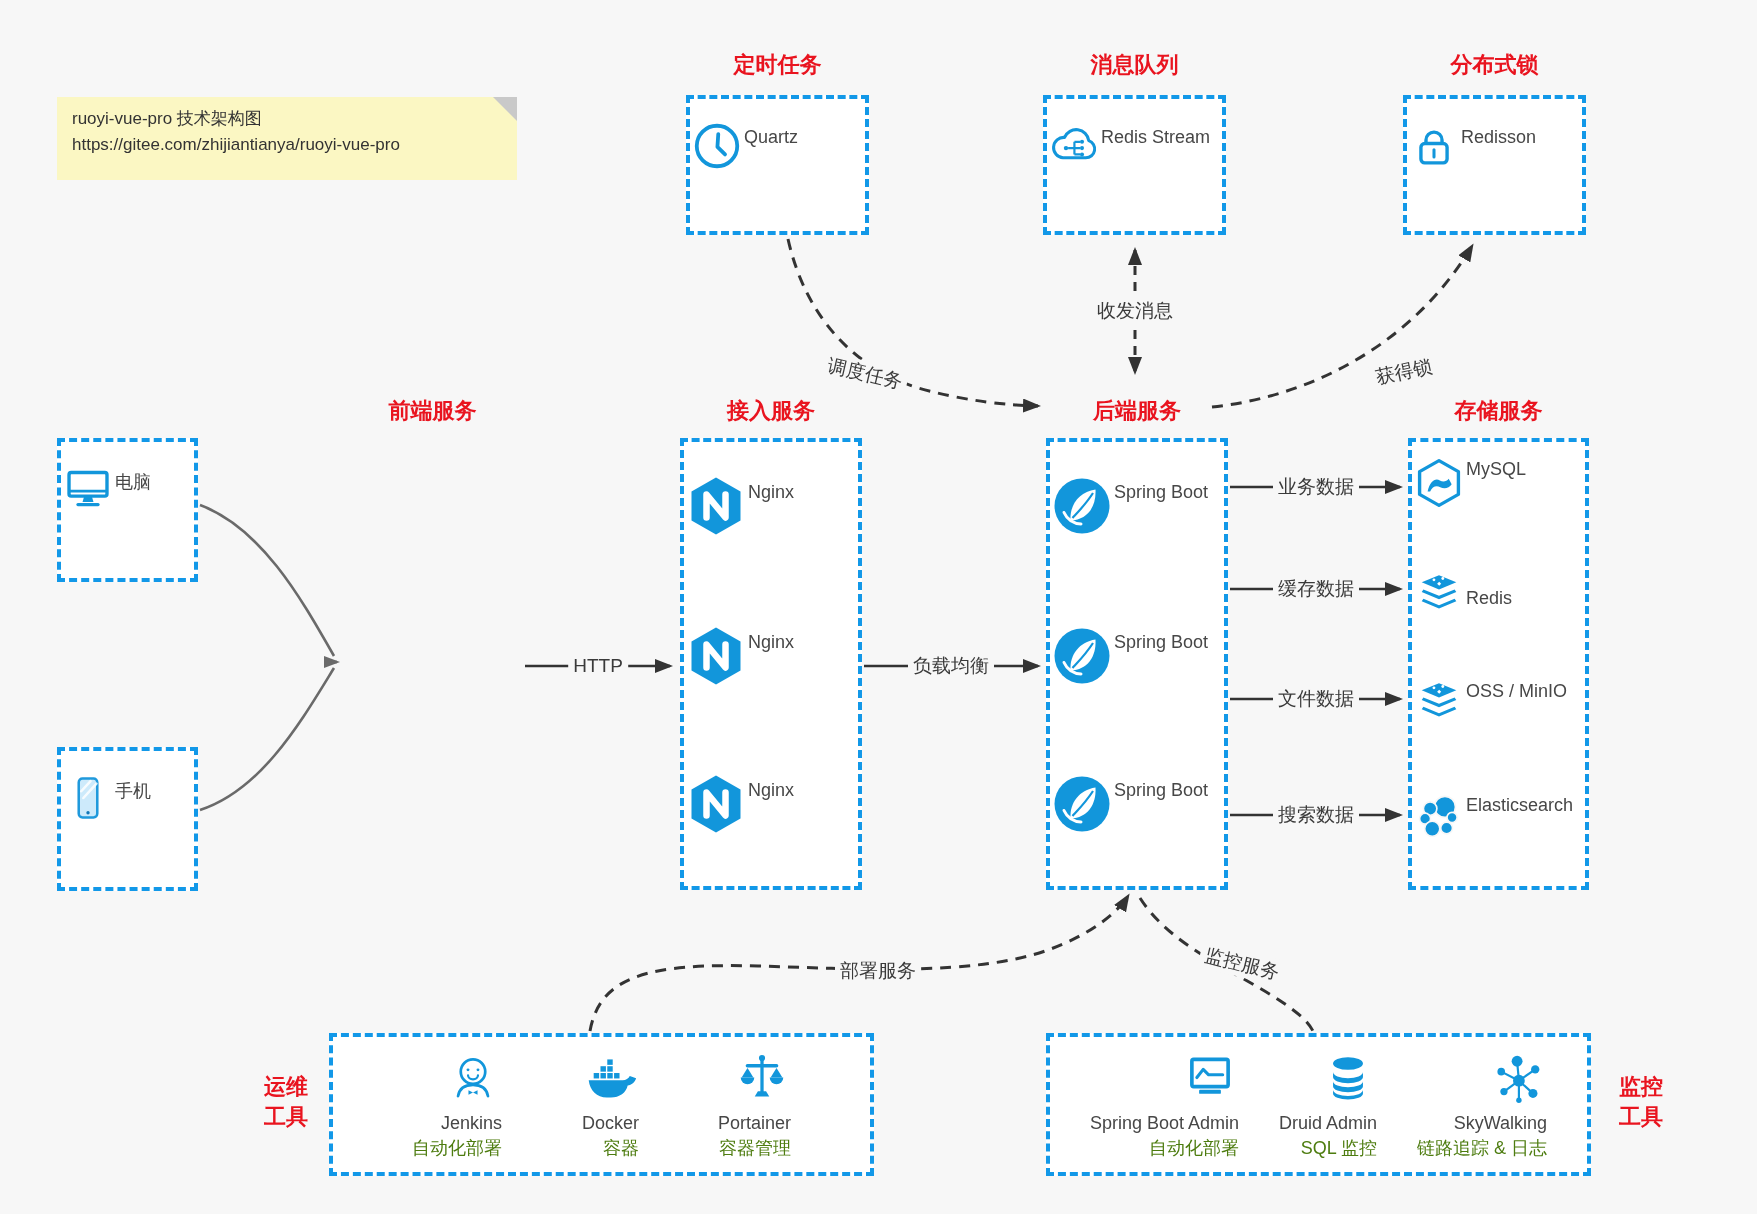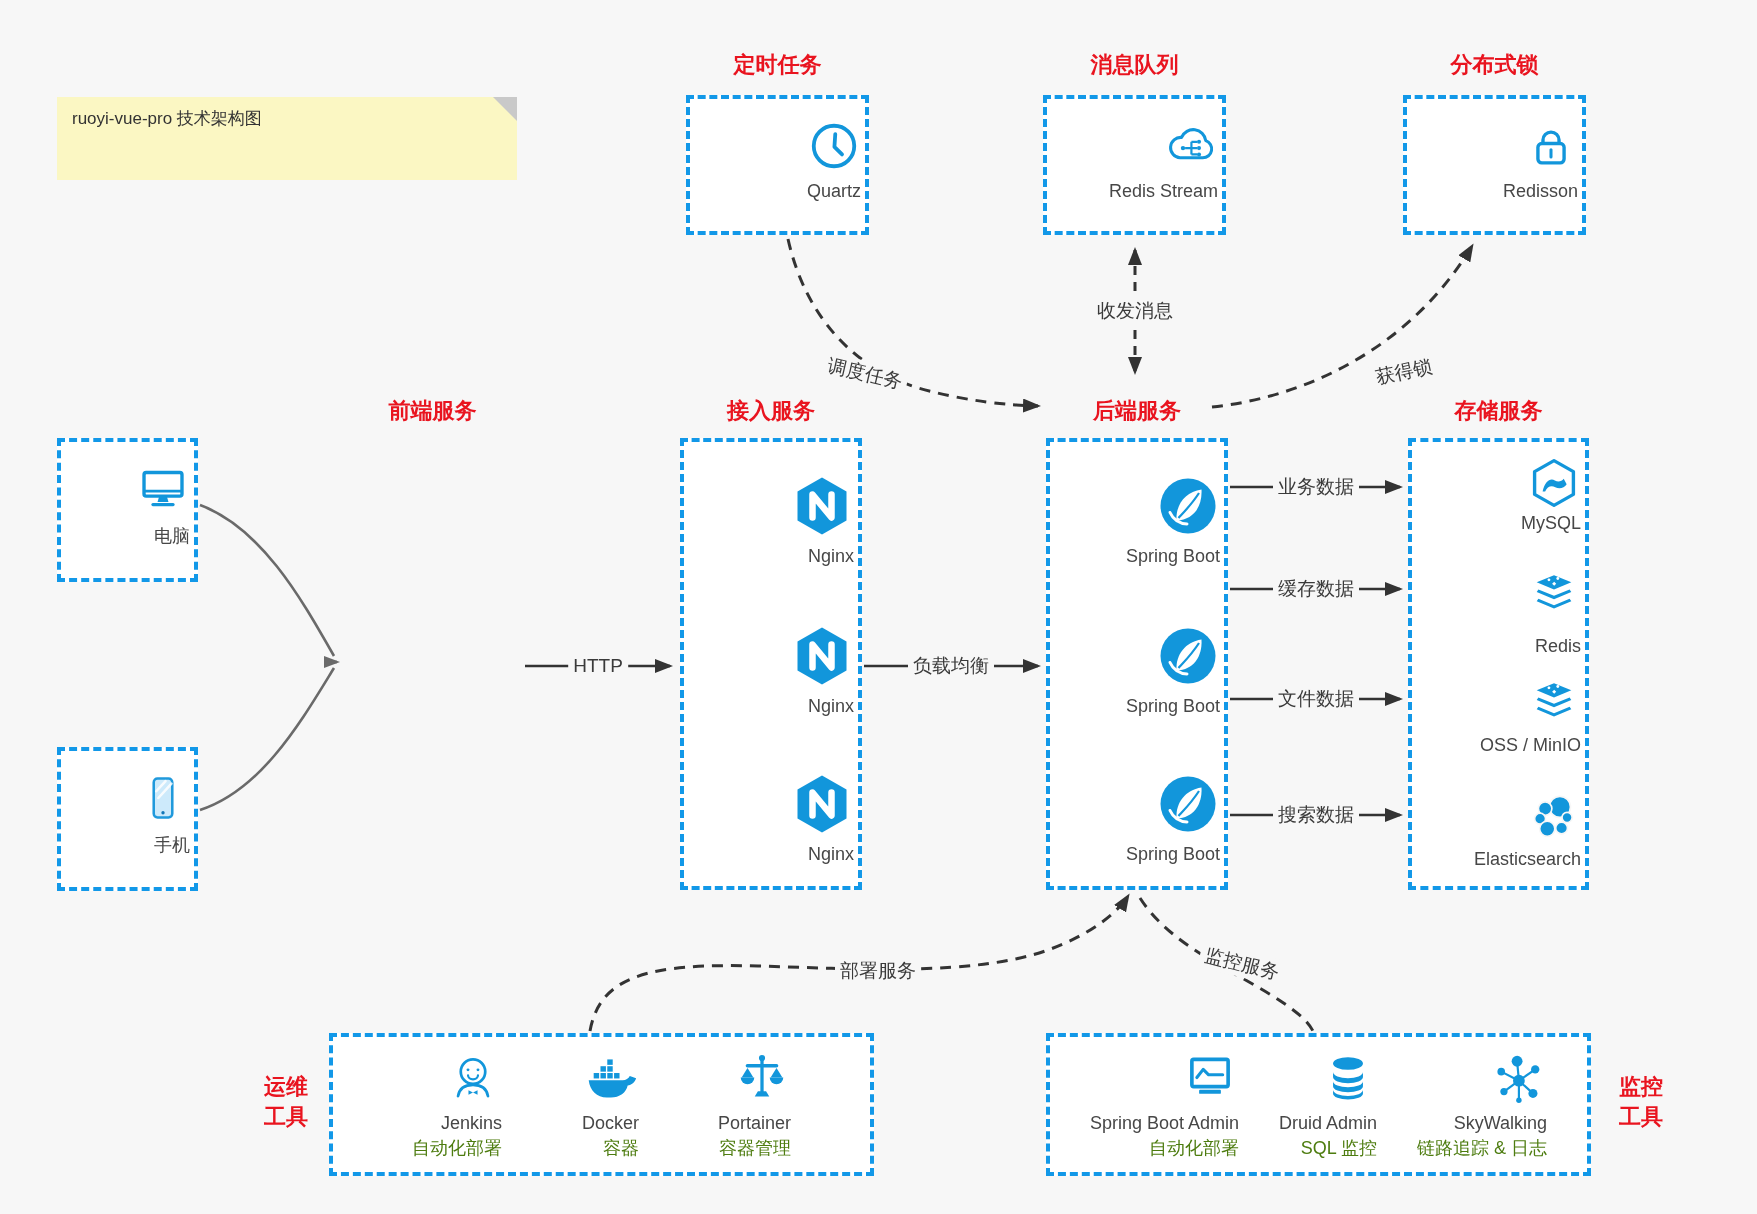--- a/index.html
+++ b/index.html
@@ -1,21 +1,21 @@
 <!DOCTYPE html>
 <html><head>
 <meta charset="utf-8">
 <style>
   html,body{margin:0;padding:0;background:#f7f7f7;}
   .canvas{position:relative;width:1757px;height:1214px;background:#f7f7f7;overflow:hidden;
           font-family:"Liberation Sans","DejaVu Sans",sans-serif;}
   .overlay{position:absolute;left:0;top:0;z-index:1;}
   .box{position:absolute;background:#fff;border:4px dashed #1298e8;box-sizing:border-box;z-index:2;}
   .gtitle{position:absolute;color:#e9141f;font-weight:700;font-size:22px;text-align:center;z-index:3;}
-  .node{position:absolute;left:0;right:4px;display:flex;flex-direction:column;align-items:flex-end;}
+  .node{position:absolute;left:0;right:4px;display:flex;flex-direction:row;align-items:flex-start;}
   .nlabel{margin-top:8px;font-size:18px;color:#474747;white-space:nowrap;}
   .ic-m{width:64px;height:64px;display:block;}
   .ic-s{width:54px;height:54px;display:block;}
   .ic-b{width:58px;height:58px;display:block;}
   .elabel{position:absolute;transform:translate(-50%,-50%);background:#f7f7f7;padding:0 5px;
           font-size:19px;color:#3a3a3a;white-space:nowrap;z-index:4;}
   .note{position:absolute;left:57px;top:97px;width:460px;height:83px;background:#fbf7c3;z-index:3;
         font-size:17px;color:#333;line-height:26px;padding:9px 0 0 15px;box-sizing:border-box;}
   .note-fold{position:absolute;top:0;right:0;width:24px;height:24px;background:#c9c9c9;
              clip-path:polygon(0 0,100% 0,100% 100%);}
@@ -199,20 +199,21 @@
 
     <path d="M788 239 C805 315 852 367 918 388 C965 401 1005 405 1038 406" fill="none" stroke="#333333" stroke-width="3" stroke-dasharray="11 8" marker-end="url(#mb)"></path>
     <path d="M1135 250 V372" fill="none" stroke="#333333" stroke-width="3" stroke-dasharray="9 7" marker-start="url(#mb)" marker-end="url(#mb)"></path>
     <path d="M1212 407 C1300 398 1408 352 1472 246" fill="none" stroke="#333333" stroke-width="3" stroke-dasharray="11 8" marker-end="url(#mb)"></path>
     <path d="M590 1031 C600 976 648 963 758 966 C860 969 975 976 1048 950 C1092 934 1118 912 1128 896" fill="none" stroke="#333333" stroke-width="3" stroke-dasharray="11 8" marker-end="url(#mb)"></path>
     <path d="M1140 898 C1172 948 1238 972 1282 1002 C1300 1014 1308 1022 1313 1031" fill="none" stroke="#333333" stroke-width="3" stroke-dasharray="11 8"></path>
   </svg>
 
   <div class="note">
     <div>ruoyi-vue-pro 技术架构图</div>
+    <div>https://gitee.com/zhijiantianya/ruoyi-vue-pro</div>
     <div class="note-fold"></div>
   </div>
 
   <div class="gtitle" style="left:686px;top:50px;width:183px">定时任务</div>
   <div class="gtitle" style="left:1043px;top:50px;width:183px">消息队列</div>
   <div class="gtitle" style="left:1403px;top:50px;width:183px">分布式锁</div>
 
   <div class="box" style="left:686px;top:95px;width:183px;height:140px">
     <div class="node" style="top:20px">
       <svg class="ic-s">
@@ -307,21 +308,21 @@
     <div class="node" style="top:14px">
       <svg class="ic-s">
           <use href="#i-mysql"></use>
         </svg>
       <div class="nlabel" style="margin-top:3px">MySQL</div>
     </div>
     <div class="node" style="top:126px">
       <svg class="ic-s">
           <use href="#i-stack"></use>
         </svg>
-      <div class="nlabel" style="margin-top:14px">Redis</div>
+      <div class="nlabel" style="margin-top:20px">Redis</div>
     </div>
     <div class="node" style="top:234px">
       <svg class="ic-s">
           <use href="#i-stack"></use>
         </svg>
       <div class="nlabel" style="margin-top:5px">OSS / MinIO</div>
     </div>
     <div class="node" style="top:348px">
       <svg class="ic-s">
           <use href="#i-es"></use>

